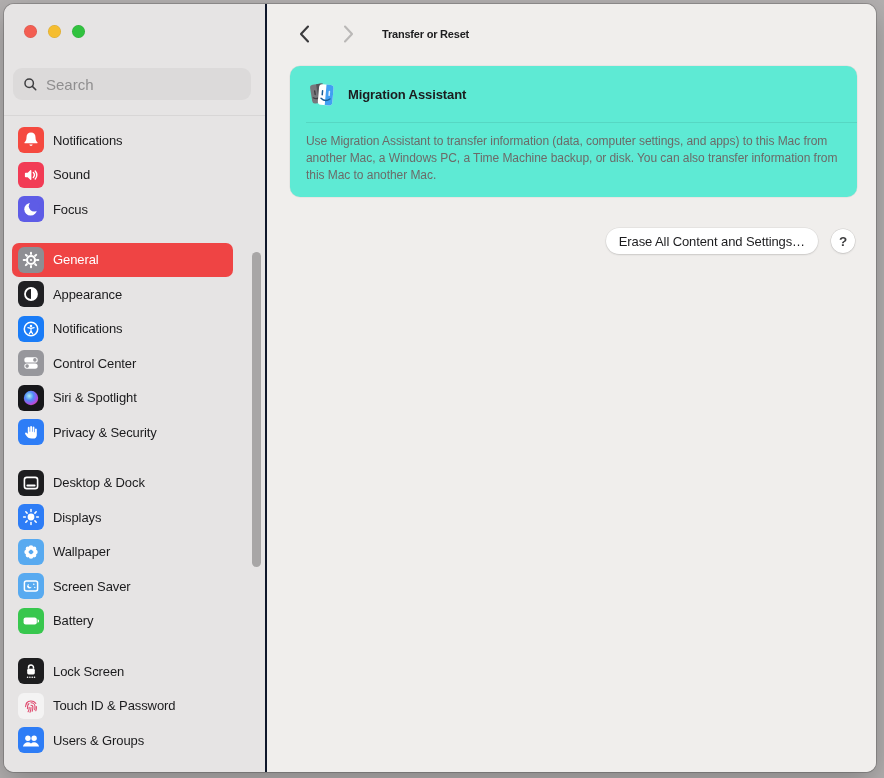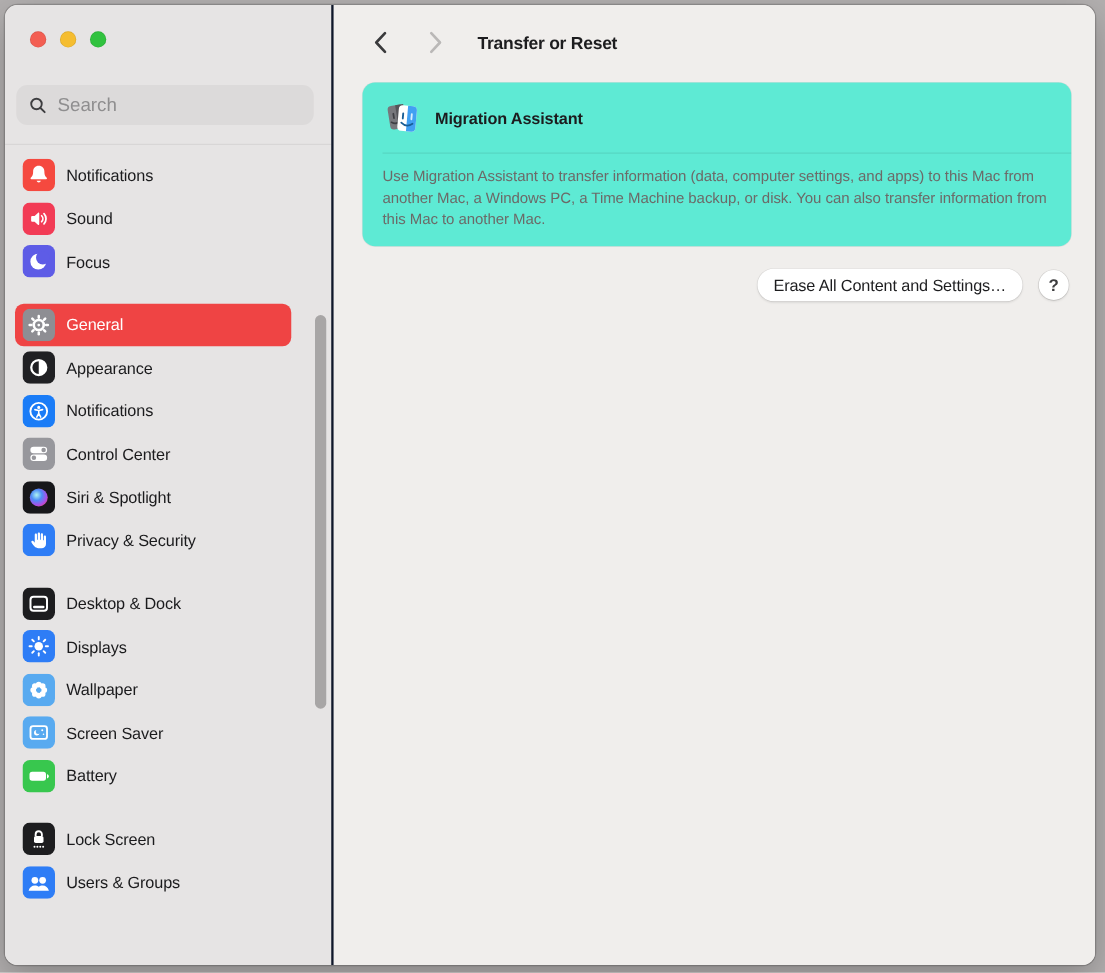--- a/index.html
+++ b/index.html
@@ -44,21 +44,21 @@
   .app-ic{width:26px;height:26px;flex:0 0 26px;display:block;}
   .side-scroll{
     position:absolute;right:4px;top:248px;width:9px;height:315px;
     border-radius:5px;background:#a8a6a6;
   }
   
   .main{position:relative;flex:1;background:#f0eeec;}
   .main-header{display:flex;align-items:center;height:60px;padding-left:27px;}
   .nav-btn{width:20px;height:26px;display:flex;align-items:center;justify-content:center;background:none;border:none;padding:0;}
   .nav-btn + .nav-btn{margin-left:24px;}
-  .page-title{margin-left:24px;font-size:14px;font-weight:700;color:#1d1d1f;letter-spacing:-0.2px;}
+  .page-title{margin-left:24px;font-size:11px;font-weight:700;color:#1d1d1f;letter-spacing:-0.2px;}
   .card{
     margin:2px 0 0 23px;width:567px;background:#5eead4;border-radius:10px;
     box-shadow:0 0 0 0.5px rgba(0,0,0,0.07);box-sizing:border-box;
   }
   .card-row{display:flex;align-items:center;height:56px;padding:0 14px 0 16px;}
   .mig-ic{width:32px;height:32px;flex:0 0 32px;}
   .card-title{margin-left:10px;font-size:13px;font-weight:700;color:#1c1c1e;letter-spacing:-0.1px;}
   .spacer{flex:1;}
   .mac-btn{
     height:26px;border:none;border-radius:13px;background:#ffffff;
@@ -66,21 +66,21 @@
     letter-spacing:-0.1px;
     box-shadow:0 0 0 0.5px rgba(0,0,0,0.08),0 1px 2px rgba(0,0,0,0.12);
   }
   .card-divider{height:1px;background:rgba(0,0,0,0.08);margin:0 0 0 16px;}
   .card-desc{
     padding:10px 18px 13px 16px;font-size:12px;line-height:17px;color:#6c6a68;
     letter-spacing:-0.05px;
   }
   .erase-row{
     display:flex;align-items:center;justify-content:flex-end;
-    margin-top:18px;padding-right:21px;gap:13px;
+    margin-top:31px;padding-right:21px;gap:13px;
   }
   .help-btn{
     width:24px;height:24px;border-radius:50%;background:#ffffff;border:none;
     font:600 13.5px "Liberation Sans",sans-serif;color:#3c3c3e;
     box-shadow:0 0 0 0.5px rgba(0,0,0,0.12),0 1px 2px rgba(0,0,0,0.12);
     display:flex;align-items:center;justify-content:center;padding:0;
   }
 </style>
 </head>
 <body>
@@ -299,20 +299,35 @@
      <rect x="9.2" y="10.8" width="7.6" height="5.6" rx="1.4" fill="#fff"></rect>
      <g fill="#fff">
                   <circle cx="9.6" cy="19.3" r="0.8"></circle>
                   <circle cx="11.9" cy="19.3" r="0.8"></circle>
                   <circle cx="14.2" cy="19.3" r="0.8"></circle>
                   <circle cx="16.5" cy="19.3" r="0.8"></circle>
                 </g>
               </svg>
             </span>
             <span class="label">Lock Screen</span>
+          </div>
+          <div class="row">
+            <span style="display: flex;">
+              <svg class="app-ic" viewBox="0 0 26 26">
+                <rect x="0" y="0" width="26" height="26" rx="6" fill="#f4f3f3"></rect>
+                <g fill="none" stroke="#df4a6e" stroke-width="1.1" stroke-linecap="round">
+       <path d="M8.2 10.3a6.2 6.2 0 0 1 9.6 0"></path>
+       <path d="M7.6 13.6a5.5 5.5 0 0 1 1.3-3.5M18.4 13.6a9 9 0 0 1-.6 4.2"></path>
+       <path d="M13 9.8a4 4 0 0 1 4 4 12 12 0 0 1-.3 2.8M9.4 15.7a7.6 7.6 0 0 0 .2-2.5 3.4 3.4 0 0 1 1.3-2.5"></path>
+       <path d="M13 12.2a1.9 1.9 0 0 1 1.9 1.9c0 1.6-.2 3-.7 4.1M11.2 14.4c0 1.8-.4 3.2-1.1 4.3"></path>
+       <path d="M13 14.6c0 1.9-.4 3.5-1 4.7"></path>
+     </g>
+              </svg>
+            </span>
+            <span class="label">Touch ID &amp; Password</span>
           </div>
           <div class="row">
             <span style="display: flex;">
               <svg class="app-ic" viewBox="0 0 26 26">
                 <rect x="0" y="0" width="26" height="26" rx="6" fill="#2e7df6"></rect>
                 <circle cx="9.9" cy="11.2" r="2.7" fill="#fff"></circle>
                 <circle cx="16.1" cy="11.2" r="2.7" fill="#fff"></circle>
      <path d="M4.9 19.6c.6-2.7 2.6-4.3 5-4.3 1.2 0 2.3.4 3.1 1.1.8-.7 1.9-1.1 3.1-1.1 2.4 0 4.4 1.6 5 4.3z" fill="#fff"></path>
               </svg>
             </span>

